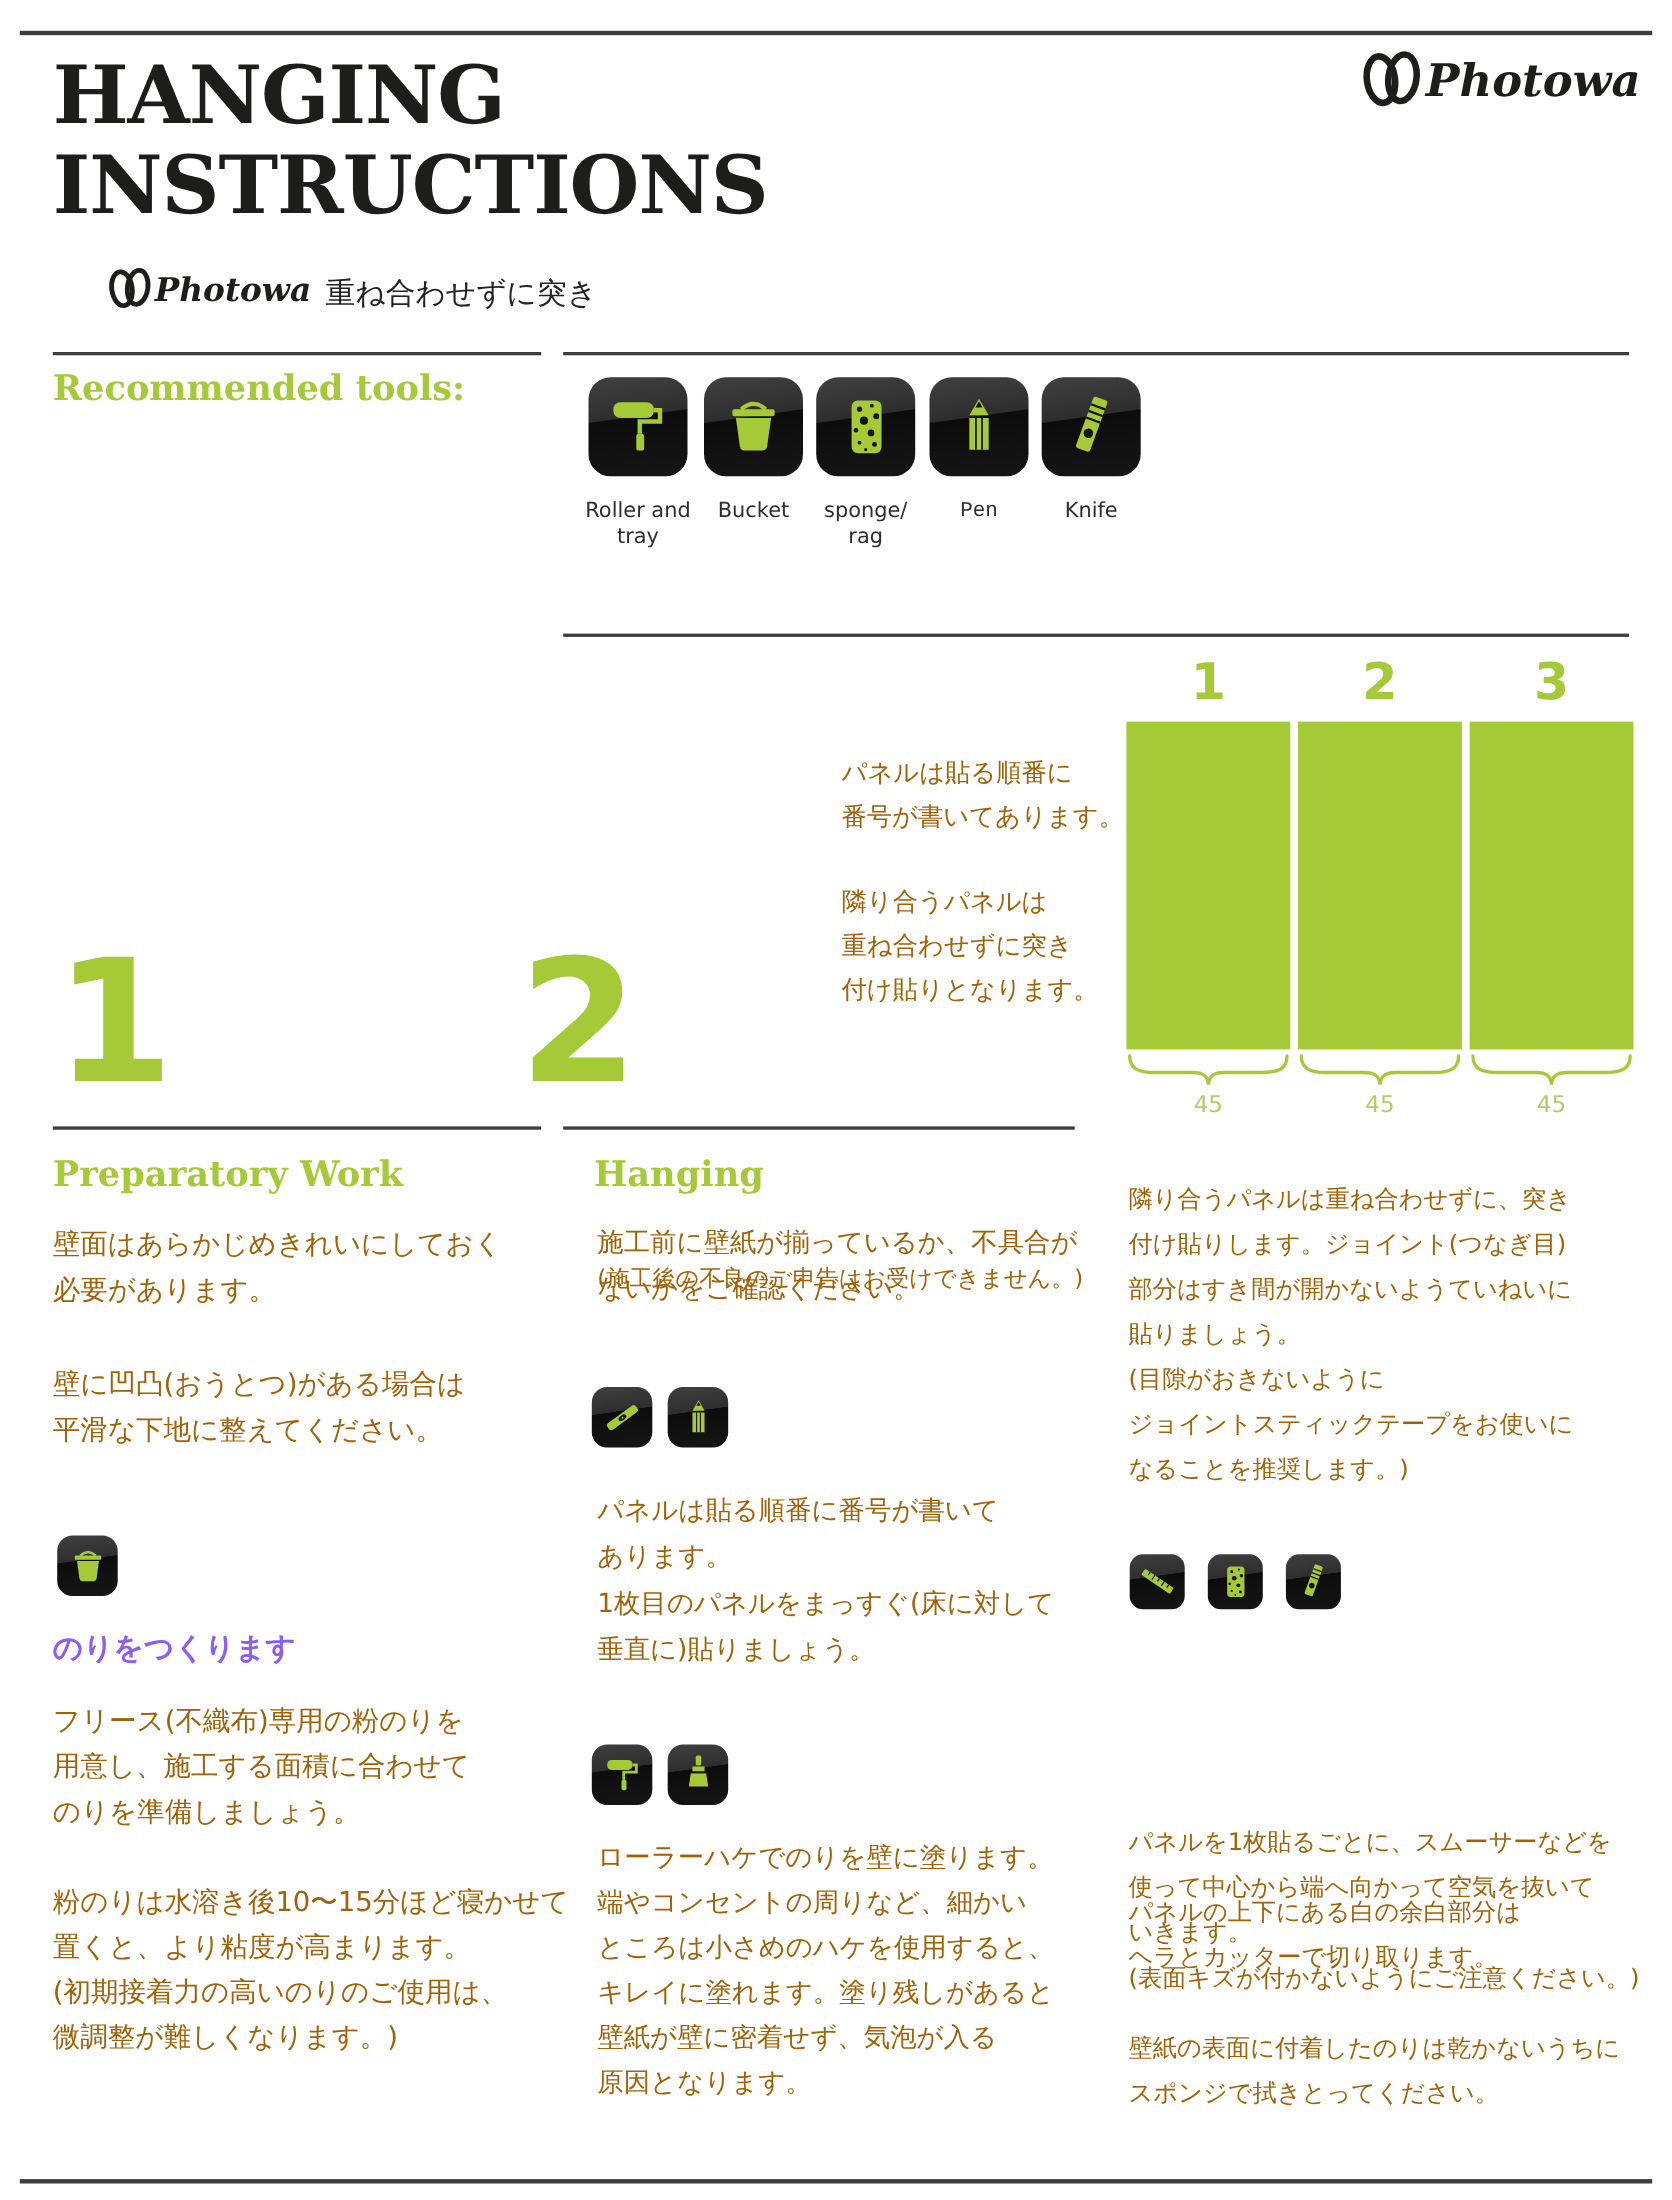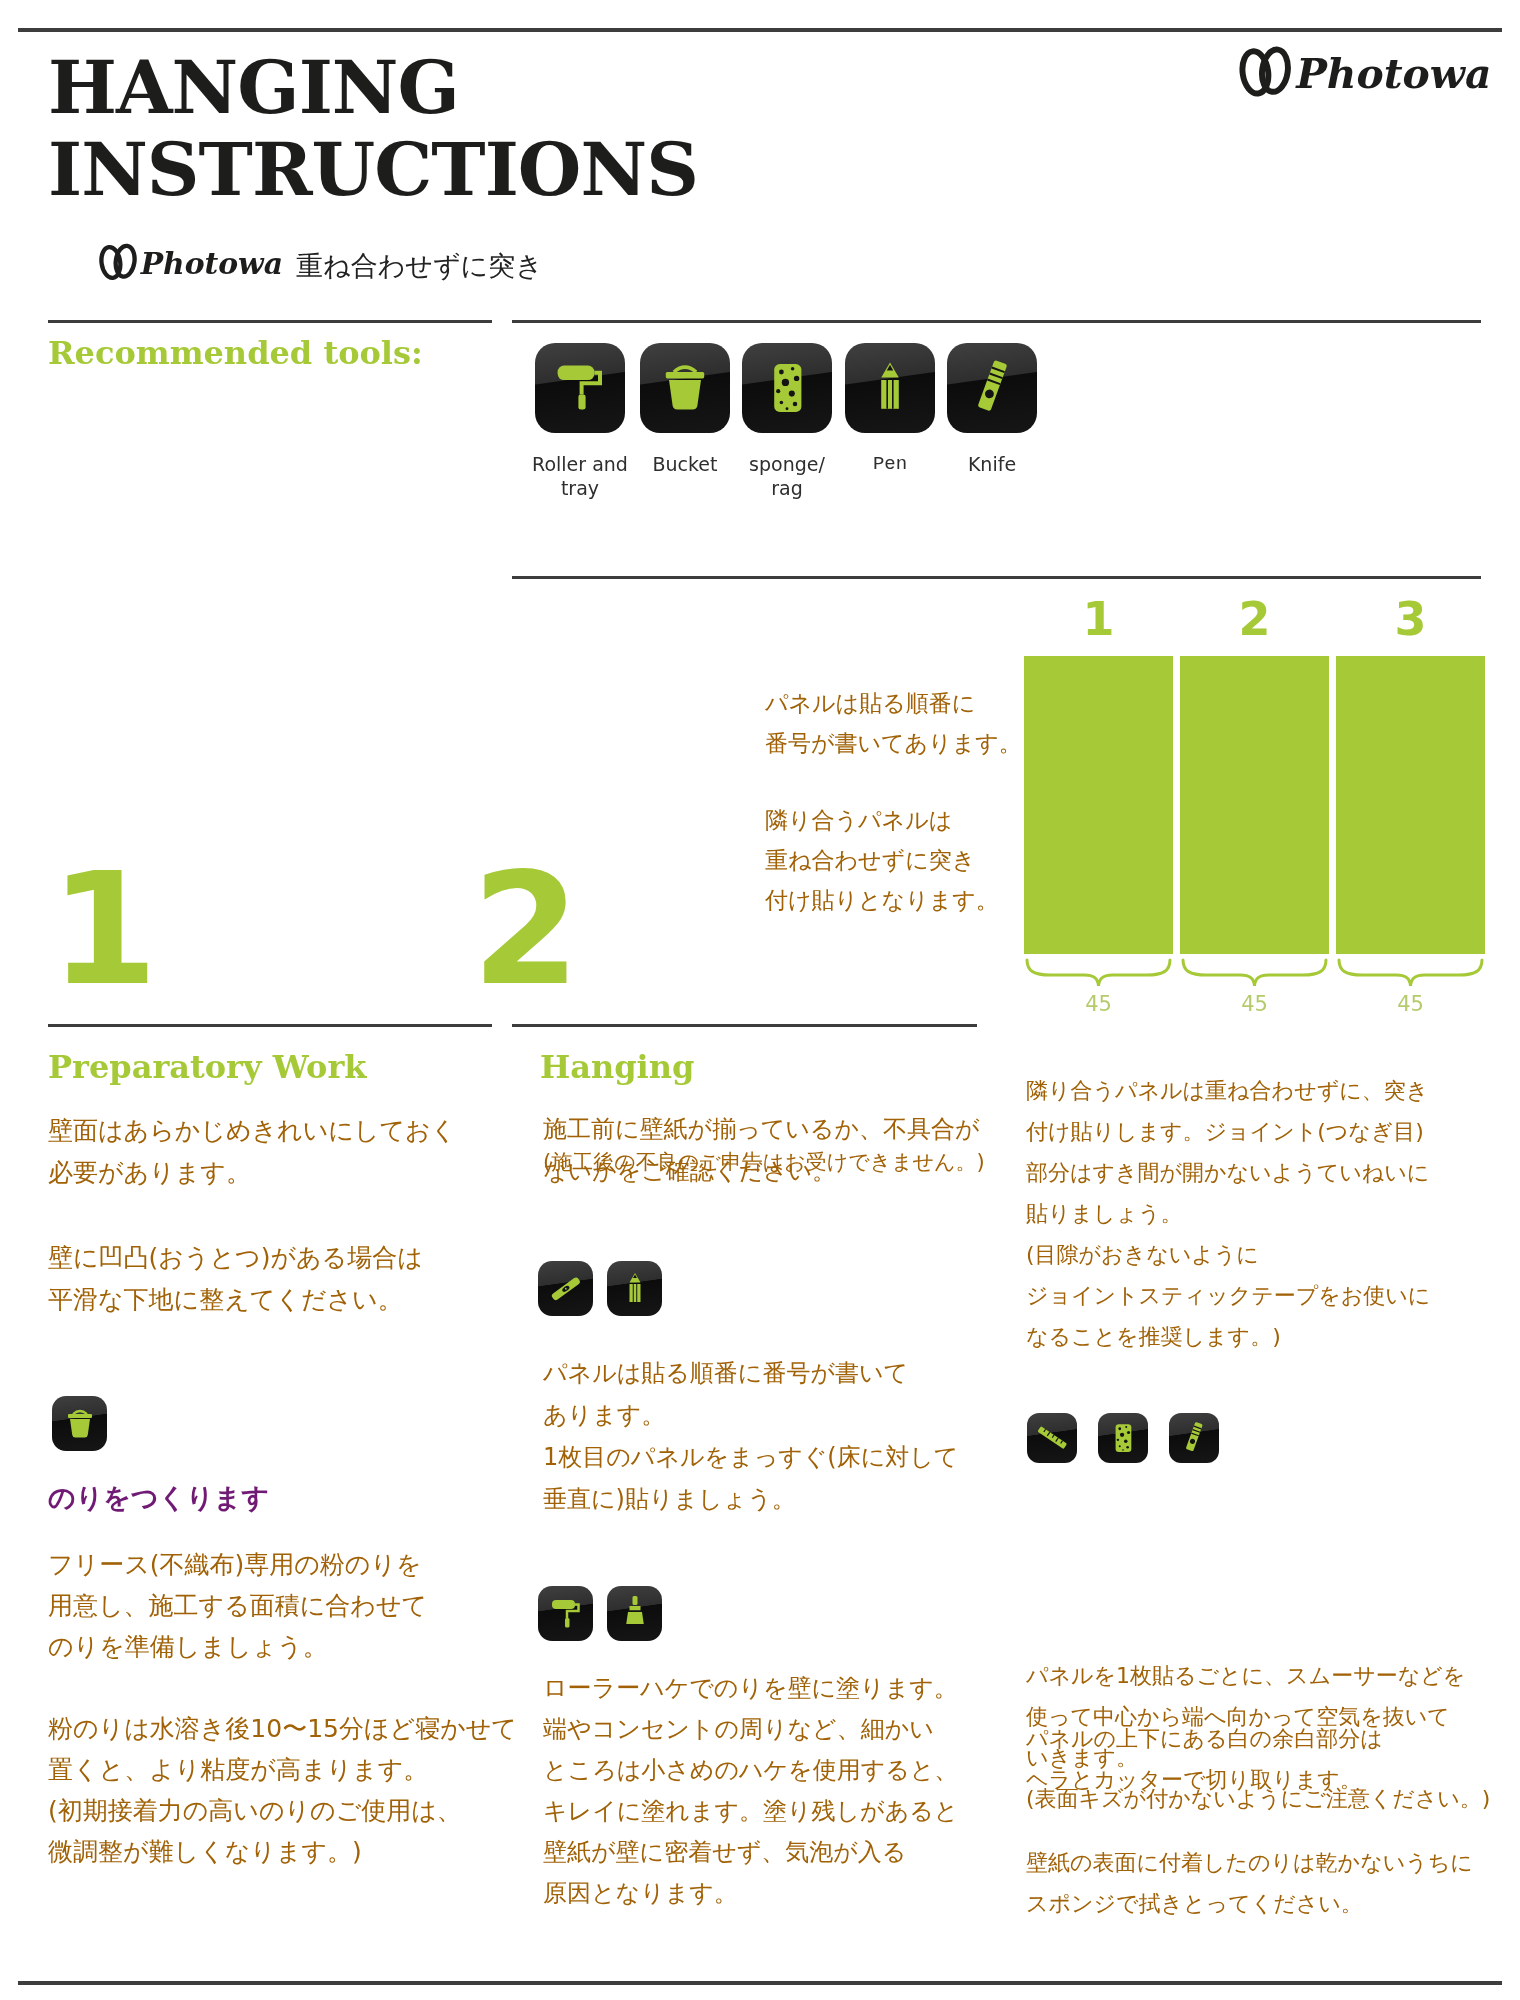--- a/index.html
+++ b/index.html
@@ -12,21 +12,21 @@
   .logo-sub{position:absolute;left:96px;top:236px;}
   .subtitle-text{position:absolute;left:296px;top:248px;font-size:27px;color:#222222;}
   .green-heading{position:absolute;margin:0;font-family:"DejaVu Serif",serif;font-weight:700;
                  font-size:32px;color:#a6c938;}
   .jp{position:absolute;margin:0;white-space:pre-line;color:#a16207;}
   .jp-left{font-size:25px;line-height:42px;}
   .jp-mid{font-size:24px;line-height:42px;}
   .jp-mid-note{font-size:21px;line-height:34px;}
   .jp-right{font-size:22px;line-height:41px;}
   .jp-note{font-size:23px;line-height:40px;}
-  .sub-bold{font-size:27px;font-weight:700;color:#701a75;white-space:pre-line;position:absolute;margin:0;}
+  .sub-bold{font-size:27px;font-weight:700;color:#8b5cf6;white-space:pre-line;position:absolute;margin:0;}
   .tile{position:absolute;background:linear-gradient(172deg,#404040 0%,#2e2e2e 40%,#0c0c0c 41%,#161616 100%);}
   .tile-lg{width:90px;height:90px;border-radius:20px;}
   .tile-md{width:55px;height:55px;border-radius:14px;}
   .tile-sm{width:50px;height:50px;border-radius:12px;}
   .tile svg{position:absolute;left:50%;top:50%;transform:translate(-50%,-50%);fill:#a6c938;}
   .tile-lg svg{width:64px;height:64px;}
   .tile-md svg{width:40px;height:40px;}
   .tile-sm svg{width:37px;height:37px;}
   .tool-label{position:absolute;width:130px;text-align:center;font-size:19px;line-height:24px;
               color:#2e2e2e;white-space:pre-line;}

